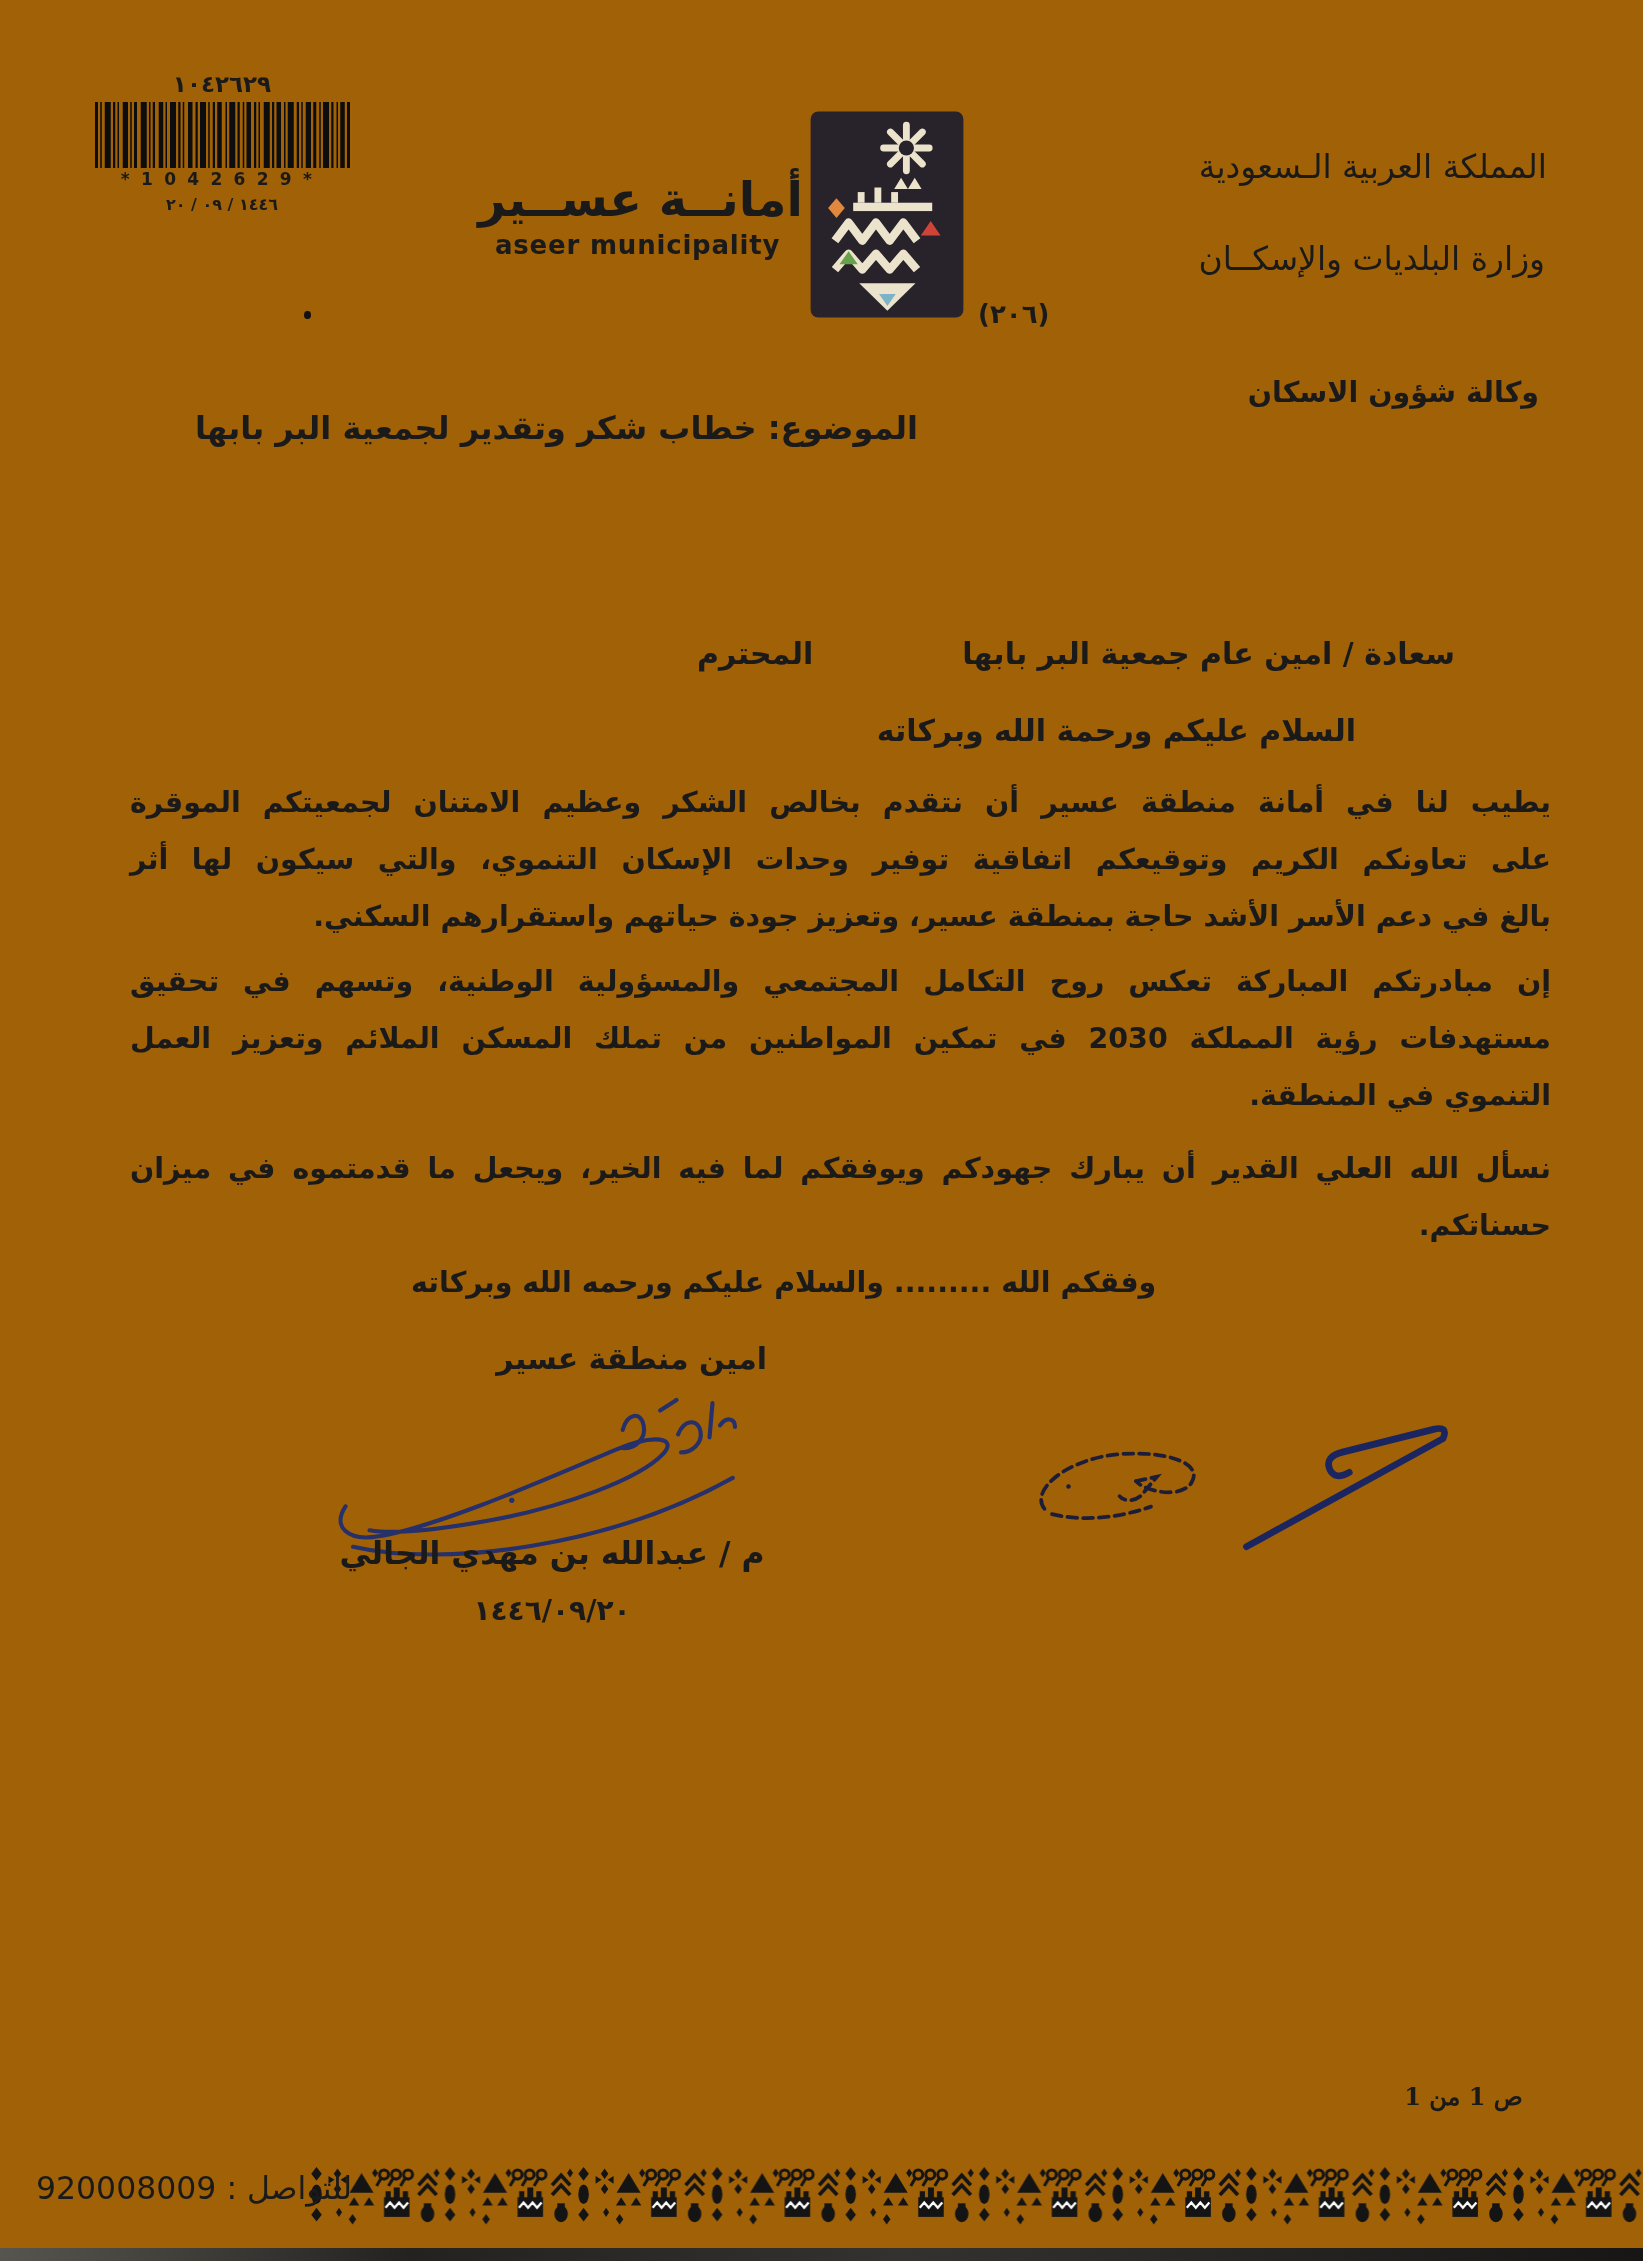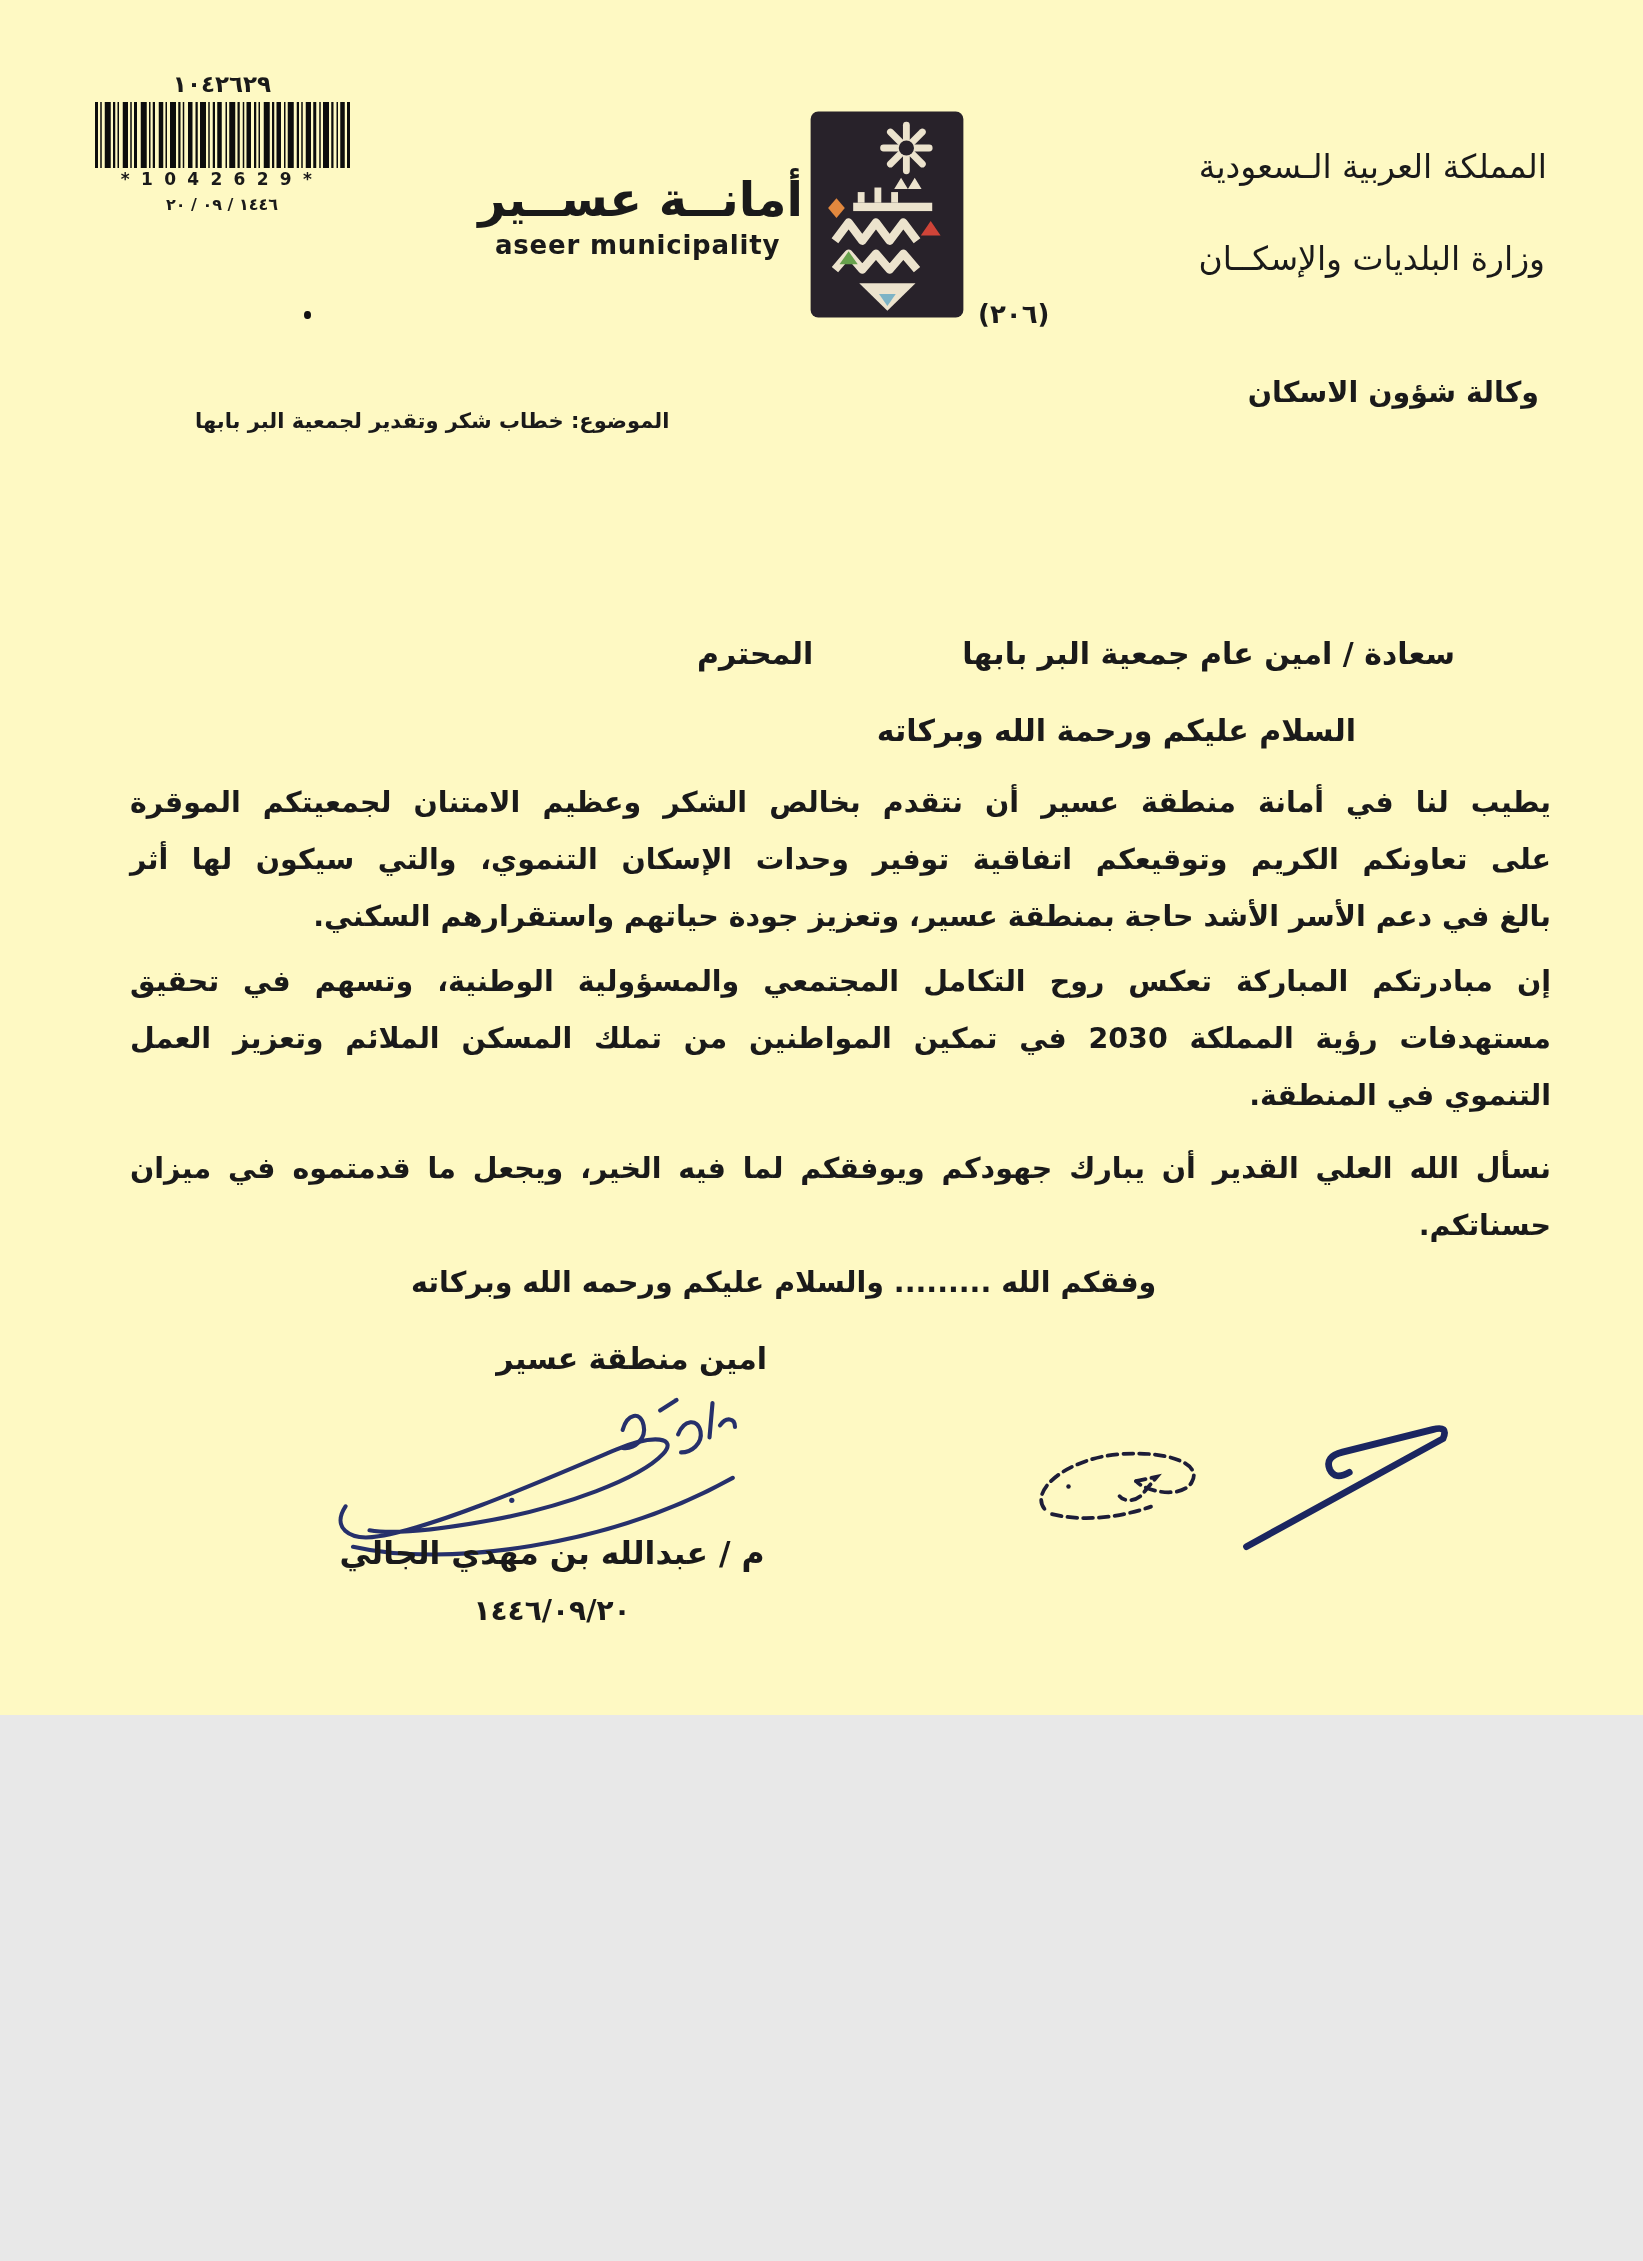--- a/index.html
+++ b/index.html
@@ -1,19 +1,19 @@
 <!DOCTYPE html>
 <html lang="ar" style="font-size:12px"><head>
 <meta charset="utf-8">
 <style>
   html,body{margin:0;padding:0;background:#e8e8e8;}
   .page{
     position:relative;
-    width:1643px;height:1715px;
-    background:#fef9c3;
+    width:1643px;height:2261px;
+    background:#a16207;
     overflow:hidden;
     font-family:"DejaVu Sans", sans-serif;
     color:#1a1a1a;
     direction:rtl;
   }
   .abs{position:absolute;}
   .ltr{direction:ltr;unicode-bidi:isolate;}
 
   
   .registry{left:83px;top:71px;width:278px;text-align:center;}
@@ -30,21 +30,21 @@
   .logo-mark{left:809px;top:110px;width:156px;height:209px;}
 
   
   .gov{white-space:nowrap;text-align:center;}
   .country{right:96px;top:147px;font-size:33px;}
   .ministry{right:98px;top:239px;font-size:33px;}
   .doc-num{left:978px;top:299px;font-size:26px;font-weight:bold;}
   .agency{right:104px;top:340px;font-size:28.5px;font-weight:bold;margin-top:36px;}
 
   
-  .subject{left:195px;top:409px;font-size:21px;font-weight:bold;white-space:nowrap;}
+  .subject{left:195px;top:409px;font-size:32px;font-weight:bold;white-space:nowrap;}
 
   
   .salutation{right:188px;top:636px;width:758px;display:flex;justify-content:space-between;
               font-size:30px;font-weight:bold;white-space:nowrap;}
   .greeting{right:287px;top:713px;font-size:30px;font-weight:bold;white-space:nowrap;}
 
   
   .body-text{left:90px;top:774px;width:1461px;font-size:28.5px;font-weight:bold;}
   .bl{height:57px;line-height:57px;white-space:nowrap;}
   .bl.full{white-space:normal;text-align:justify;text-align-last:justify;margin-left:40px;}

